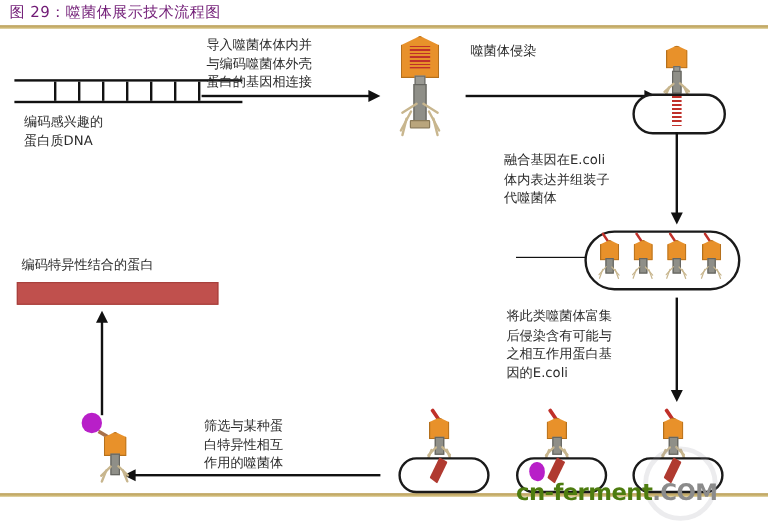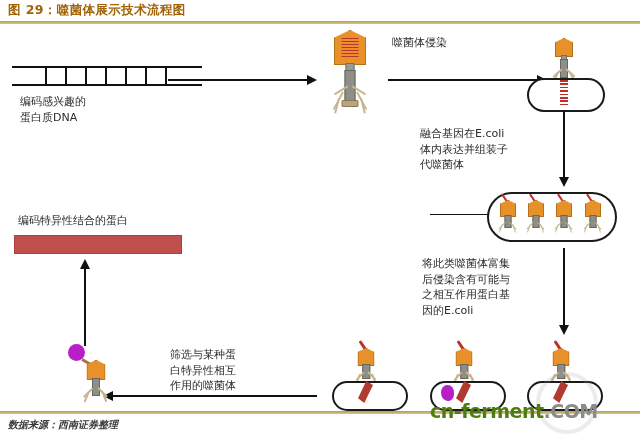--- a/index.html
+++ b/index.html
@@ -13,21 +13,21 @@
   #fig{position:absolute;left:0;top:0;width:640px;height:443px;}
 
   .rule{position:absolute;left:0;width:640px;height:3px;
         background:linear-gradient(to bottom,#b89b53,#d8c68a);}
   #rule-top{top:21px;}
   #rule-bottom{top:411px;}
 
   #title{
     position:absolute;left:8px;top:2px;
     font-family:"DejaVu Sans",sans-serif;
-    font-weight:bold;font-size:12.5px;color:#a16207;
+    font-weight:normal;font-size:12.5px;color:#701a75;
     letter-spacing:.4px;white-space:nowrap;
   }
 
   #source{
     position:absolute;left:8px;top:418px;
     font-family:"DejaVu Serif",serif;
     font-style:italic;font-weight:bold;
     font-size:10px;color:#3a3a3a;white-space:nowrap;
   }
 
@@ -102,36 +102,38 @@
      border-radius:50%;}
 </style>
 </head>
 <body>
 
 <div id="fig">
 
   <div id="rule-top" class="rule"></div>
   <div id="title">图 29：噬菌体展示技术流程图</div>
   <div id="rule-bottom" class="rule"></div>
-  <div id="source">数据来源：西南证券整理</div>
 
   <div id="dna" style="left:12px;top:66px;width:190px;height:20px;">
     <div class="bar" style="top:0;"></div>
     <div class="bar" style="top:18.3px;"></div>
     <div class="rung" style="left:33px;top:1.7px;height:16.6px;"></div>
     <div class="rung" style="left:53px;top:1.7px;height:16.6px;"></div>
     <div class="rung" style="left:73px;top:1.7px;height:16.6px;"></div>
     <div class="rung" style="left:93px;top:1.7px;height:16.6px;"></div>
     <div class="rung" style="left:113px;top:1.7px;height:16.6px;"></div>
     <div class="rung" style="left:133px;top:1.7px;height:16.6px;"></div>
     <div class="rung" style="left:153px;top:1.7px;height:16.6px;"></div>
   </div>
   <div class="note" style="left:20px;top:94px;width:150px;">编码感兴趣的
 蛋白质DNA</div>
 
+  <div class="note" style="left:172px;top:30px;width:150px;">导入噬菌体体内并
+与编码噬菌体外壳
+蛋白的基因相连接</div>
   <div class="arrow-h right" style="left:168px;top:79px;width:140px;"></div>
 
   <div class="phage" style="left:320px;top:30px;width:60px;height:86px;">
     <div class="head" style="top:0;width:30px;height:33px;"></div>
     <div class="dna-in" style="top:8px;width:17px;height:19px;"></div>
     <div class="neck" style="top:33px;width:7px;height:7px;"></div>
     <div class="sheath" style="top:40px;width:9px;height:30px;"></div>
     <div class="plate" style="top:70px;width:15px;height:5px;"></div>
     <div class="leg" style="left:27px;top:56px;width:2px;height:16px;transform:rotate(58deg);"></div>
     <div class="leg" style="left:31px;top:56px;width:2px;height:16px;transform:rotate(-58deg);"></div>

